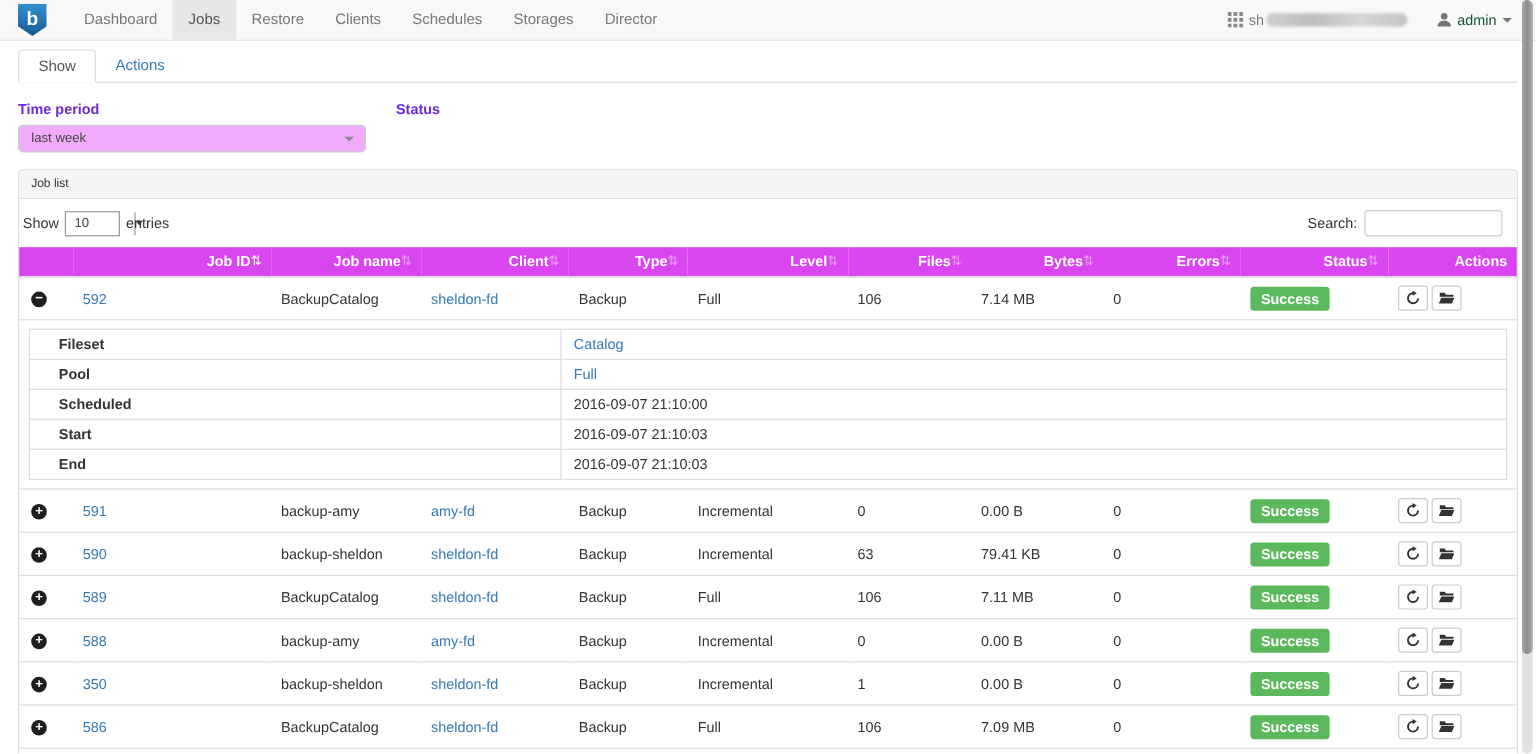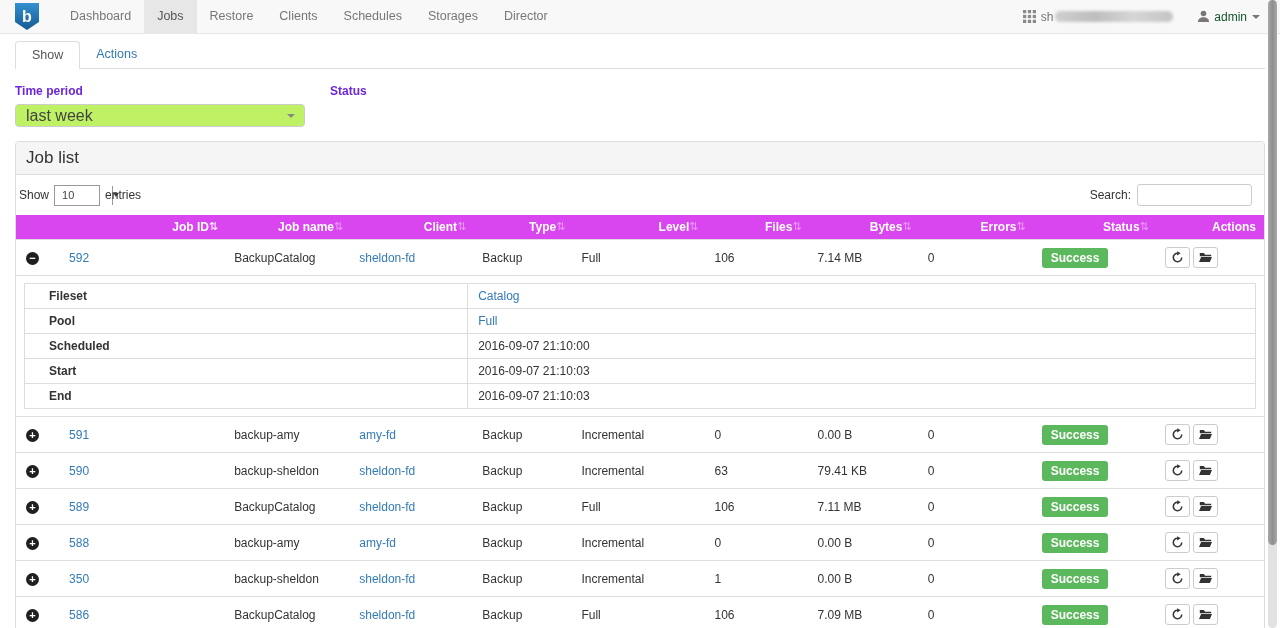--- a/index.html
+++ b/index.html
@@ -32,32 +32,32 @@
   .tabs { display:flex; margin:7px 15px 0; border-bottom:1px solid #ddd; }
   .tab { padding:6px 16px; font-size:12.5px; margin-bottom:-1px; cursor:pointer; color:#337ab7; }
   .tab.active { background:#fff; border:1px solid #ddd; border-bottom-color:#fff;
                 border-radius:4px 4px 0 0; color:#555; }
 
   
   .filters { display:flex; margin:15px 15px 0; }
   .filter-col { margin-right:25px; }
   .filter-label { display:block; font-size:12px; font-weight:bold; color:#6d28d9; margin-bottom:6px; }
   .select-box { position:relative; height:23px; line-height:21px; border:1px solid #ccc;
-                border-radius:4px; background:#bef264; font-size:16px; color:#444;
+                border-radius:4px; background:#f0abfc; font-size:11px; color:#444;
                 padding:0 22px 0 10px; cursor:pointer; }
   .select-box .sel-caret { position:absolute; right:9px; top:9px; width:0; height:0;
                 border-left:4px solid transparent; border-right:4px solid transparent;
                 border-top:4px solid #888; }
   .w-timeperiod { width:290px; }
   .w-status { width:295px; }
 
   
   .panel { margin:14px 15px 0; border:1px solid #ddd; border-radius:4px 4px 0 0; }
   .panel-heading { background:#f5f5f5; border-bottom:1px solid #ddd; padding:6px 10px;
-                   font-size:17px; color:#333; border-radius:4px 4px 0 0; }
+                   font-size:10px; color:#333; border-radius:4px 4px 0 0; }
   .panel-body { padding:9px 0 0; }
 
   
   .dt-controls { display:flex; justify-content:space-between; align-items:center;
                  padding:0 12px 9px 3px; font-size:12px; color:#333; }
   .dt-length { display:flex; align-items:center; }
   .len-select { display:inline-flex; align-items:stretch; width:46px; height:21px;
                 border:1px solid #999; background:#fff; margin:0 5px; cursor:pointer;gap:38px; }
   .len-value { flex:1; font-size:11px; color:#444; padding:3px 0 0 7px; }
   .len-arrow { width:14px; border-left:1px solid #999; display:flex; align-items:center;

